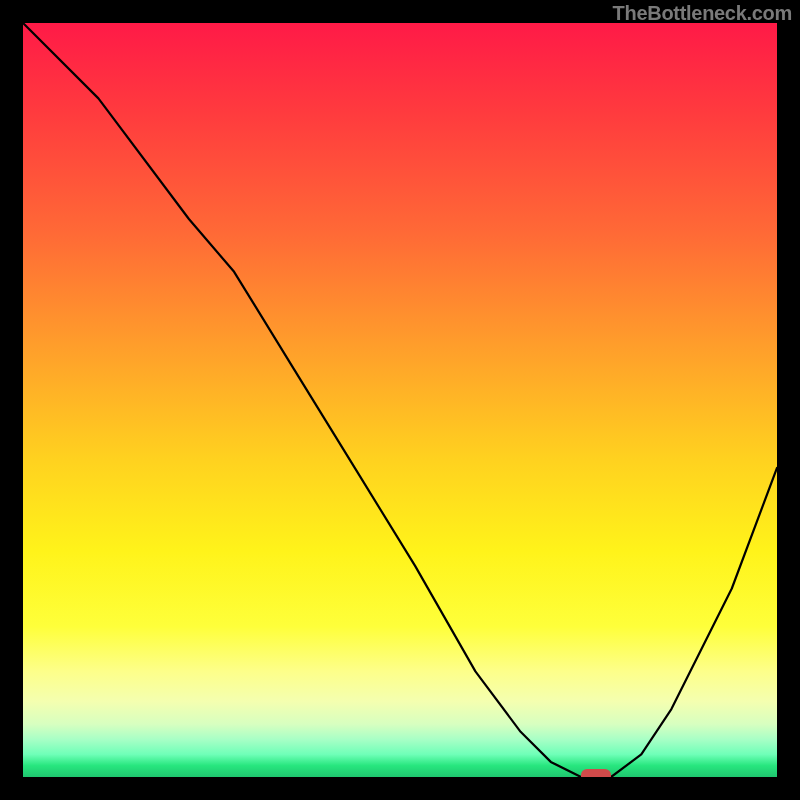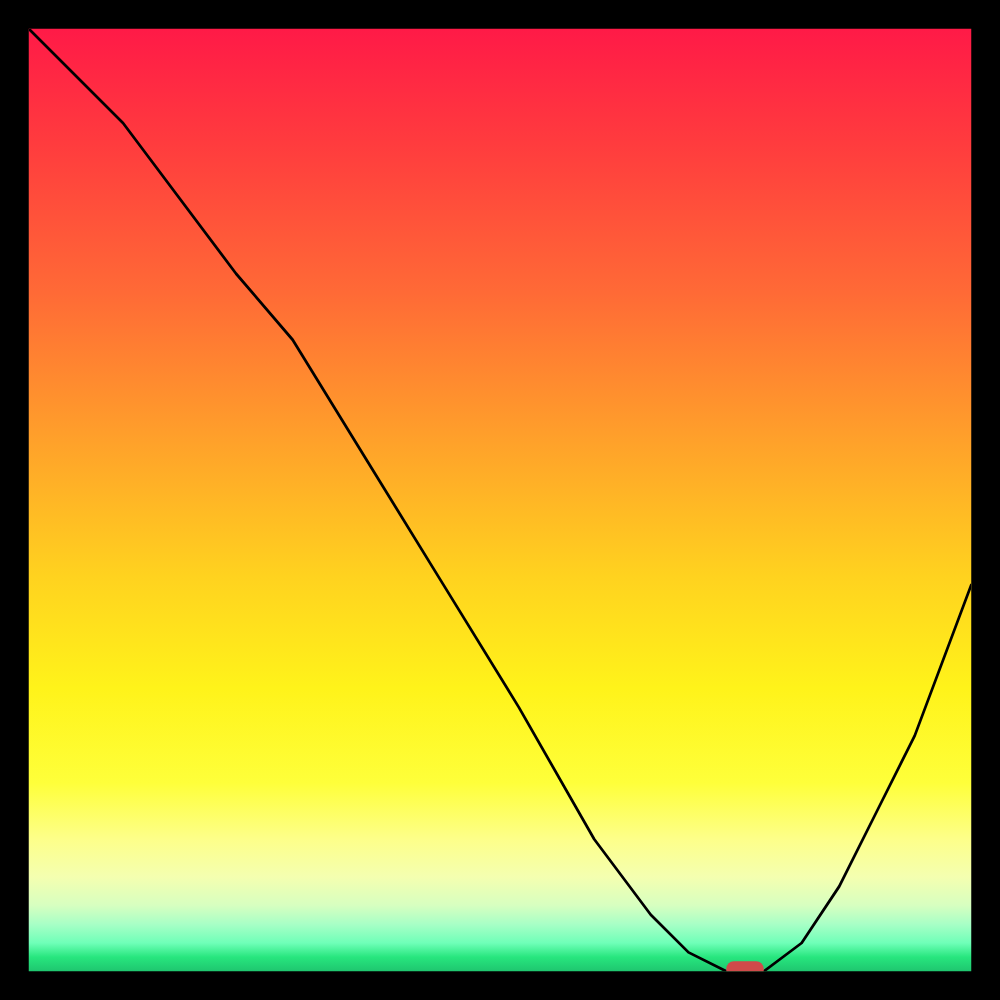--- a/index.html
+++ b/index.html
@@ -63,20 +63,21 @@
     font-weight: 600;
     color: #7a7a7a;
     letter-spacing: -0.3px;
     user-select: none;
   }
 </style>
 </head>
 <body>
 
 <div class="chart-wrap">
+  <div class="watermark">TheBottleneck.com</div>
 
   <div class="plot">
     <svg class="curve" viewBox="0 0 754 754" preserveAspectRatio="none">
       <path id="curve-path" fill="none" stroke="#000" stroke-width="2.2" stroke-linecap="round" stroke-linejoin="round" d="M 0.0 0.0 L 75.4 75.4 L 165.9 196.0 L 211.1 248.8 L 271.4 346.8 L 331.8 444.9 L 392.1 542.9 L 452.4 648.4 L 497.6 708.8 L 527.8 738.9 L 558.0 754.0 L 588.1 754.0 L 618.3 731.4 L 648.4 686.1 L 678.6 625.8 L 708.8 565.5 L 754.0 444.9"></path>
     </svg>
     <div id="marker" class="marker" style="background: rgb(208, 74, 74); left: 558.04px; top: 746px;"></div>
   </div>
 </div>
 
 </body></html>

